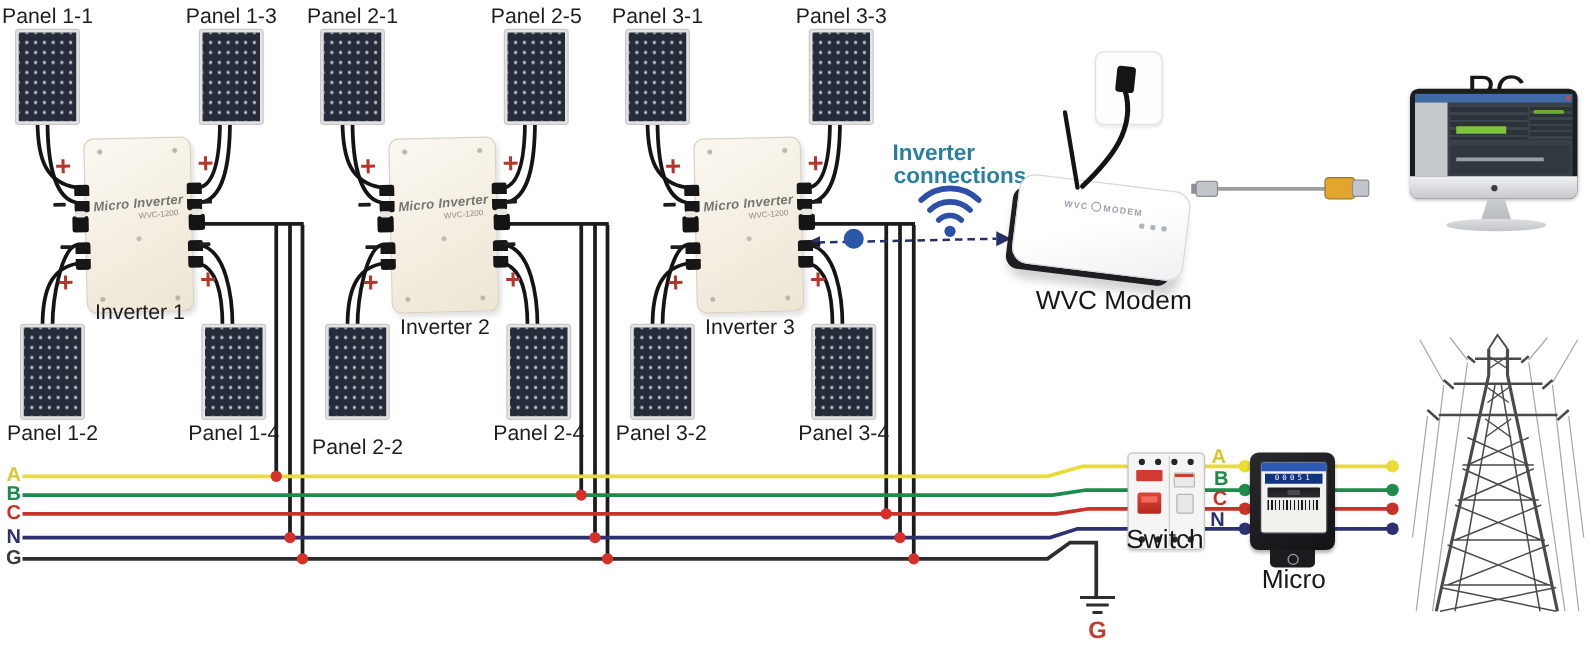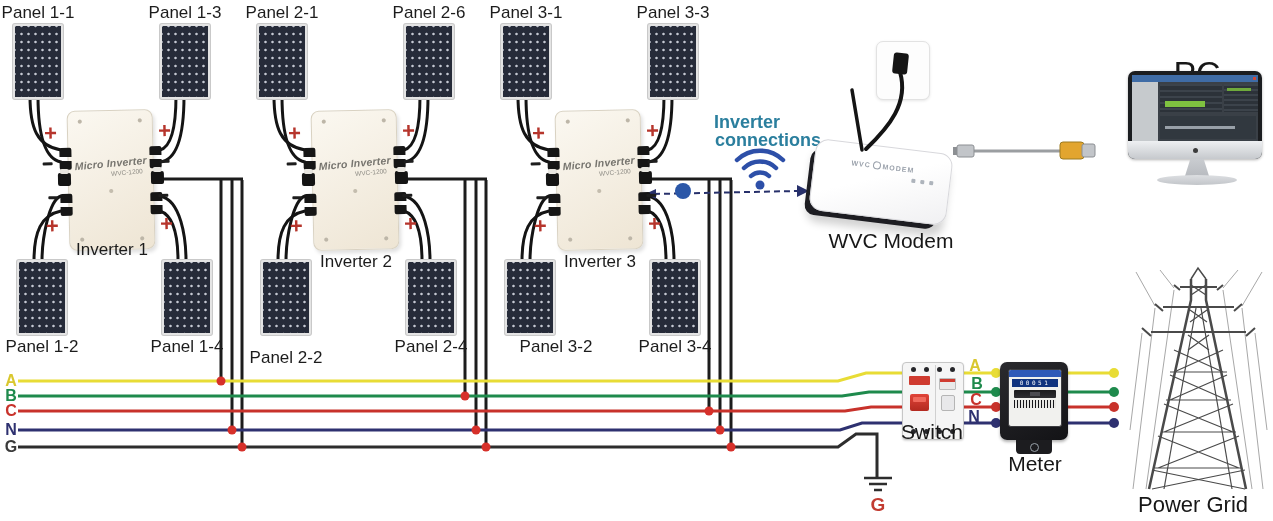--- a/index.html
+++ b/index.html
@@ -193,42 +193,42 @@
       <path d="M1170,375 L1227,400 M1227,375 L1170,400 M1166,400 H1231"></path>
       <path d="M1164,404 L1233,432 M1233,404 L1164,432 M1161,432 H1236"></path>
       <path d="M1158,436 L1239,468 M1239,436 L1158,468 M1155,468 H1242"></path>
       <path d="M1152,470 L1245,489 M1245,470 L1152,489"></path>
     </g>
   </svg>
 
   <div class="lbl" style="left:38px;top:3px">Panel 1-1</div>
   <div class="lbl" style="left:185px;top:3px">Panel 1-3</div>
   <div class="lbl" style="left:282px;top:3px">Panel 2-1</div>
-  <div class="lbl" style="left:429px;top:3px">Panel 2-6</div>
+  <div class="lbl" style="left:429px;top:3px">Panel 2-5</div>
   <div class="lbl" style="left:526px;top:3px">Panel 3-1</div>
   <div class="lbl" style="left:673px;top:3px">Panel 3-3</div>
 
   <div class="panel" style="left:13px;top:24px"></div>
   <div class="panel" style="left:160px;top:24px"></div>
   <div class="panel" style="left:257px;top:24px"></div>
   <div class="panel" style="left:404px;top:24px"></div>
   <div class="panel" style="left:501px;top:24px"></div>
   <div class="panel" style="left:648px;top:24px"></div>
   <div class="panel" style="left:17px;top:260px"></div>
   <div class="panel" style="left:162px;top:260px"></div>
   <div class="panel" style="left:261px;top:260px"></div>
   <div class="panel" style="left:406px;top:260px"></div>
   <div class="panel" style="left:505px;top:260px"></div>
   <div class="panel" style="left:650px;top:260px"></div>
 
   <div class="lbl" style="left:42px;top:337px">Panel 1-2</div>
   <div class="lbl" style="left:187px;top:337px">Panel 1-4</div>
   <div class="lbl" style="left:286px;top:348px">Panel 2-2</div>
   <div class="lbl" style="left:431px;top:337px">Panel 2-4</div>
-  <div class="lbl" style="left:556px;top:337px">Panel 3-2</div>
+  <div class="lbl" style="left:529px;top:337px">Panel 3-2</div>
   <div class="lbl" style="left:675px;top:337px">Panel 3-4</div>
 
   <div class="inverter" style="left:68px;top:110px">
     <div class="inv-brand">Micro Inverter</div>
     <div class="inv-model">WVC-1200</div>
     <span class="conn lt"></span>
     <span class="conn lb"></span>
     <span class="conn rt"></span>
     <span class="conn rb"></span>
     <span class="ac l"></span>
@@ -357,24 +357,23 @@
     <div class="meter-face">
       <div class="meter-blue"></div>
       <div class="meter-digits">00051</div>
       <div class="meter-disc"></div>
       <div class="meter-barcode"></div>
     </div>
     <div class="meter-mount">
       <span class="meter-seal"></span>
     </div>
   </div>
-  <div class="devlabel" style="left:1035px;top:452px">Meter</div>
+  <div class="devlabel" style="left:1035px;top:452px">Micro</div>
 
   <div class="gnd" style="left:878px;top:494px">G</div>
-  <div class="devlabel" style="left:1193px;top:492px;font-size:22px">Power Grid</div>
 
   <svg class="layer" width="1273" height="521" viewBox="0 0 1273 521">
     <path d="M900,72 C909,103 889,127 866,149" stroke="#141414" stroke-width="4" fill="none" stroke-linecap="round"></path>
     <path d="M852,90 L862,150" stroke="#141414" stroke-width="3.5" stroke-linecap="round"></path>
     <g>
       <path d="M974,151 H1062" stroke="#9b9ea1" stroke-width="3" fill="none"></path>
       <rect x="953" y="147" width="5" height="8" fill="#8c8f93"></rect>
       <rect x="957" y="145" width="17" height="12" rx="2" fill="#c2c5c9" stroke="#8c8f93"></rect>
       <rect x="1060" y="142" width="24" height="17" rx="3" fill="#e2a52f" stroke="#9c7a20"></rect>
       <rect x="1082" y="144" width="13" height="13" rx="2" fill="#c2c5c9" stroke="#8c8f93"></rect>

